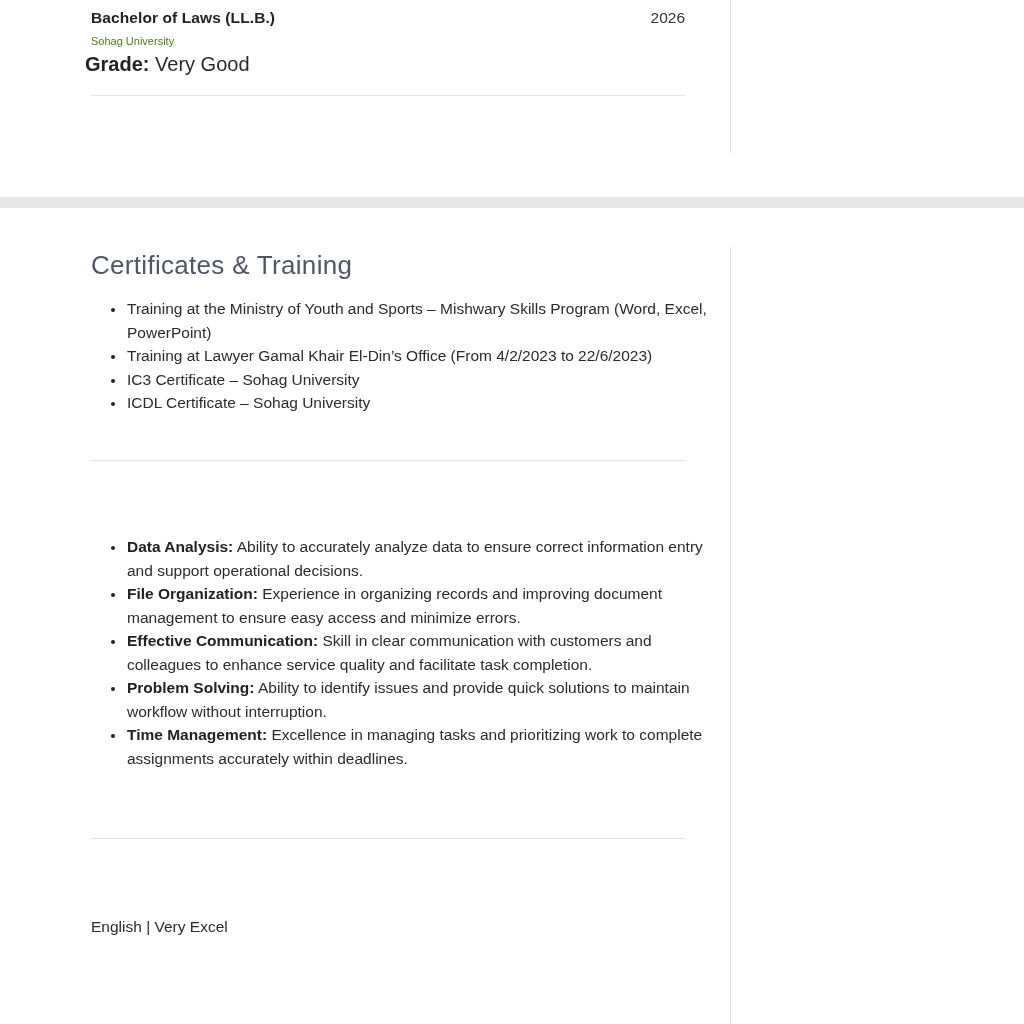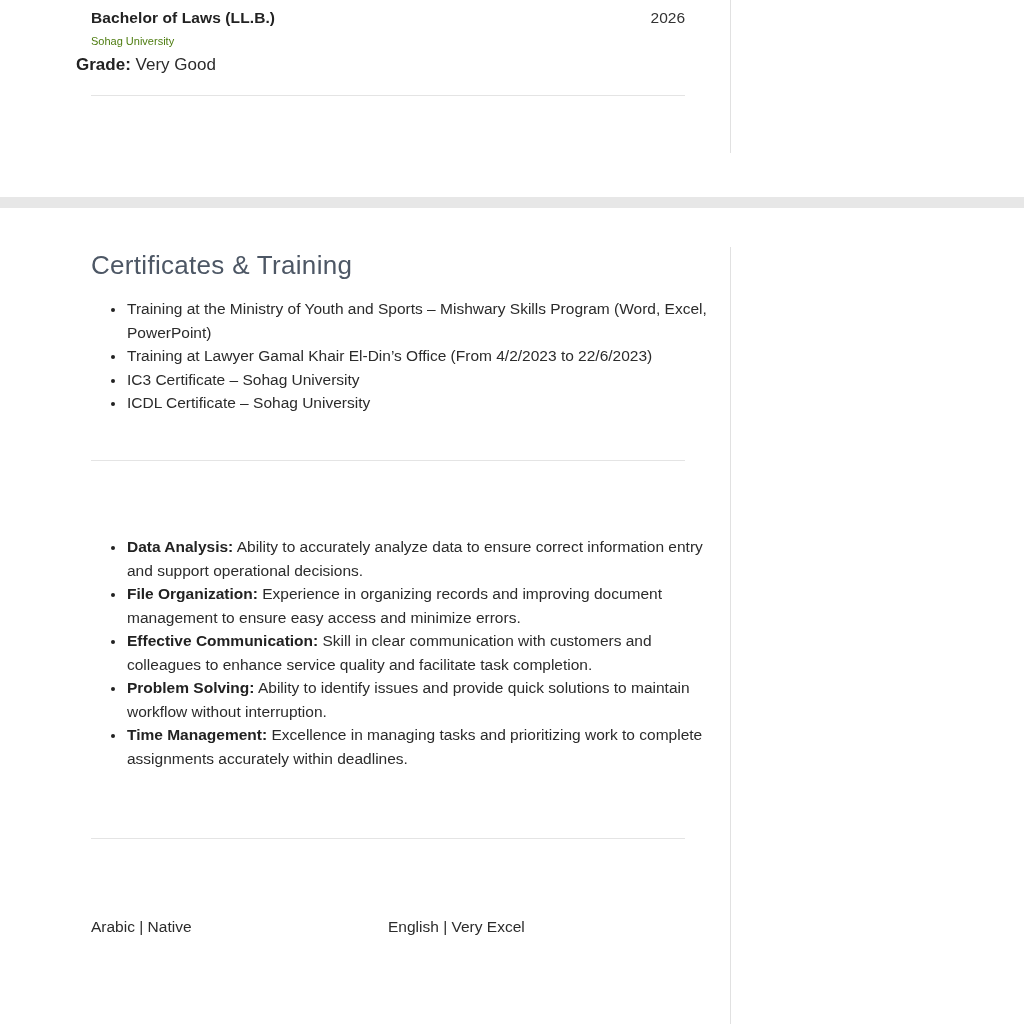--- a/index.html
+++ b/index.html
@@ -64,23 +64,23 @@
   .edu-school {
     position: absolute;
     left: 43px;
     top: 30px;
     font-size: 11px;
     line-height: 23px;
     color: #4d7c0f;
   }
   .edu-grade {
     position: absolute;
-    left: 28px;
+    left: 37px;
     top: 53px;
-    font-size: 17px;
+    font-size: 20px;
     line-height: 23px;
     color: #2b2b2b;
   }
   .bold { font-weight: 700; color: #222222; }
   
   .section-heading {
     position: absolute;
     left: 43px;
     margin: 0;
     font-size: 26px;
@@ -149,16 +149,15 @@
     <li><span class="bold">Data Analysis:</span> <span>Ability to accurately analyze data to ensure correct information entry and support operational decisions.</span></li>
     <li><span class="bold">File Organization:</span> <span>Experience in organizing records and improving document management to ensure easy access and minimize errors.</span></li>
     <li><span class="bold">Effective Communication:</span> <span>Skill in clear communication with customers and colleagues to enhance service quality and facilitate task completion.</span></li>
     <li><span class="bold">Problem Solving:</span> <span>Ability to identify issues and provide quick solutions to maintain workflow without interruption.</span></li>
     <li><span class="bold">Time Management:</span> <span>Excellence in managing tasks and prioritizing work to complete assignments accurately within deadlines.</span></li>
   </ul>
 
   <div class="h-divider" style="top:630px"></div>
 
   <div class="lang-row" style="top:707px">
-    <span class="lang-item">Arabic | Native</span>
     <span class="lang-item">English | Very Excel</span>
   </div>
 </section>
 
 </body></html>

